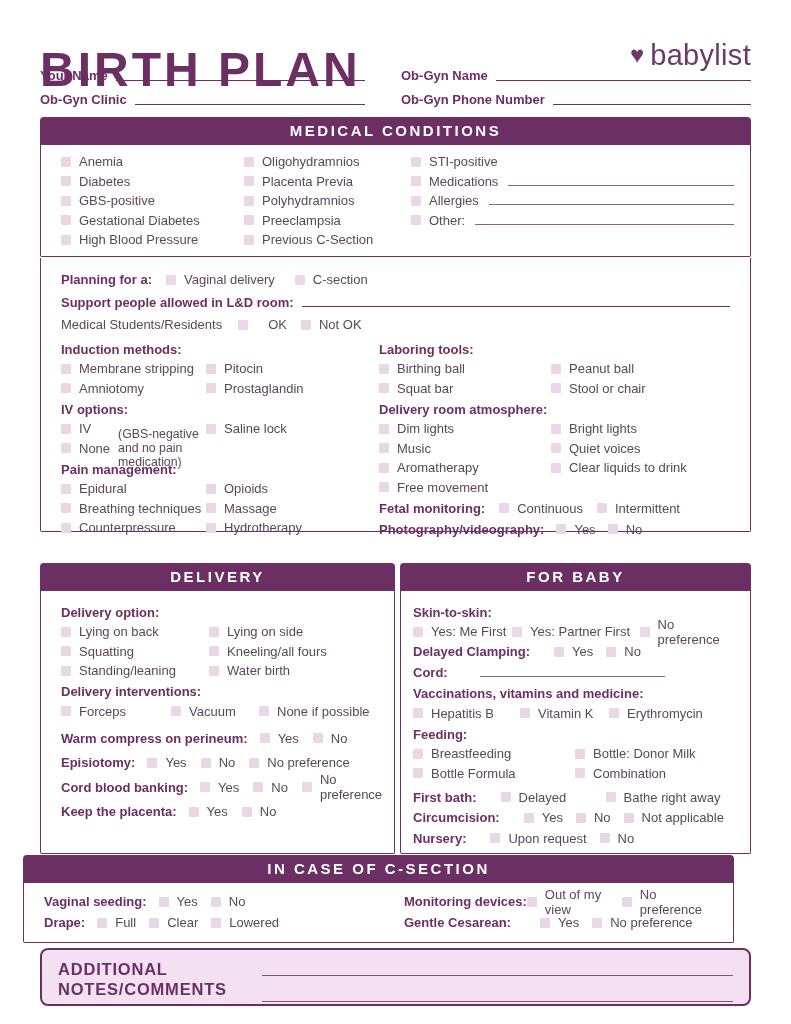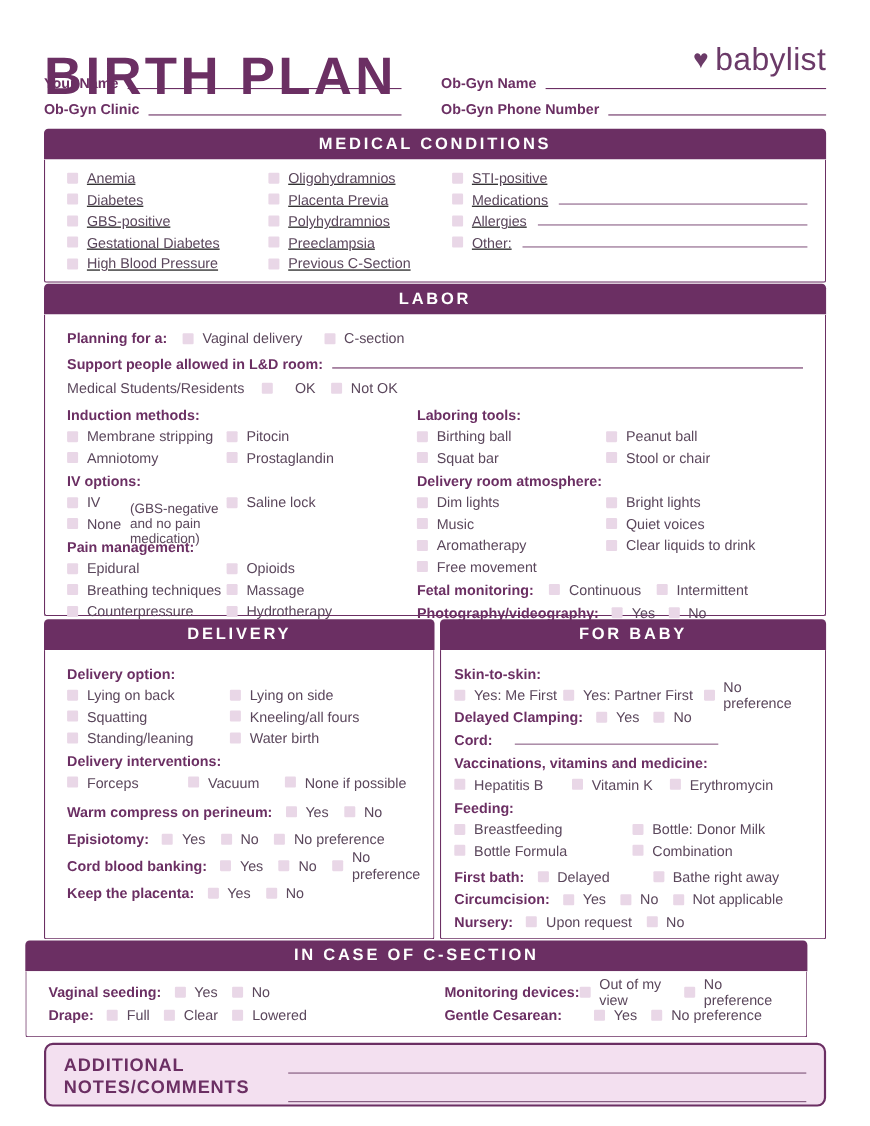--- a/index.html
+++ b/index.html
@@ -48,21 +48,21 @@
   
   .itm{font-size:13px;color:var(--txt);}
   .lbl{font-size:13px;font-weight:bold;color:var(--pur);white-space:nowrap;}
   .cb{width:10px;height:10px;background:var(--cb);flex:0 0 10px;border-radius:1px;}
   .opt{display:flex;align-items:center;gap:8px;}
   .rrow{display:flex;align-items:center;height:19.5px;}
   .lblrow{display:flex;align-items:center;height:20px;margin-top:1px;}
   .note{font-size:12.3px;color:var(--txt);}
 
   
-  .med-col{position:absolute;top:7px;text-decoration:underline;}
+  .med-col{position:absolute;top:7px;}
   .med-c1{left:20px;}
   .med-c2{left:203px;}
   .med-c3{left:370px;width:323px;}
   .medline{flex:1;border-bottom:1px solid var(--line);margin-left:10px;margin-bottom:2px;height:11px;}
   .med-c3 .rrow{width:100%;}
 
   
   .labor-pad{padding:10px 20px 0 20px;}
   .trow{display:flex;align-items:center;height:23px;}
   .suppline{flex:1;border-bottom:1.2px solid var(--pur);margin-left:8px;margin-bottom:2px;height:11px;}
@@ -89,21 +89,21 @@
   .baby-pad{padding:10px 12px 0 12px;}
   .skinrow{display:flex;align-items:center;height:19.5px;}
   .skinrow .opt:nth-child(1){width:101px;}
   .skinrow .opt:nth-child(2){width:130px;}
   .vaxrow{display:flex;align-items:center;height:19.5px;}
   .vaxrow .opt:nth-child(1){width:107px;}
   .vaxrow .opt:nth-child(2){width:89px;}
   .pairB{display:flex;align-items:center;height:19.5px;}
   .pairB .opt:first-child{width:162px;}
   .brow{display:flex;align-items:center;height:20.5px;}
-  .brow .lbl{margin-right:12px;}
+  .brow .lbl{margin-right:24px;}
   .brow .opt{margin-right:13px;}
   .cordline{width:185px;border-bottom:1px solid var(--line);margin-left:8px;margin-bottom:2px;height:11px;}
 
   
   .cs-pad{padding:8px 18px 0 20px;display:flex;}
   .cs-left{width:360px;}
   .cs-right{flex:1;}
   .csrow{display:flex;align-items:center;height:21px;}
   .csrow .lbl{margin-right:12px;}
   .csrow .opt{margin-right:13px;}
@@ -246,21 +246,20 @@
               <span class="cb"></span>
               <span class="itm">Other:</span>
             </span>
             <span class="medline"></span>
           </div>
       </div>
     </div>
   </div>
 
   <div class="sec-labor">
-    <div class="band">LABOR</div>
     <div class="box labor-pad">
       <div class="trow">
         <span class="lbl">Planning for a:</span>
         <span class="opt" style="margin-left:14px;">
             <span class="cb"></span>
             <span class="itm">Vaginal delivery</span>
           </span>
         <span class="opt" style="margin-left:20px;">
             <span class="cb"></span>
             <span class="itm">C-section</span>

